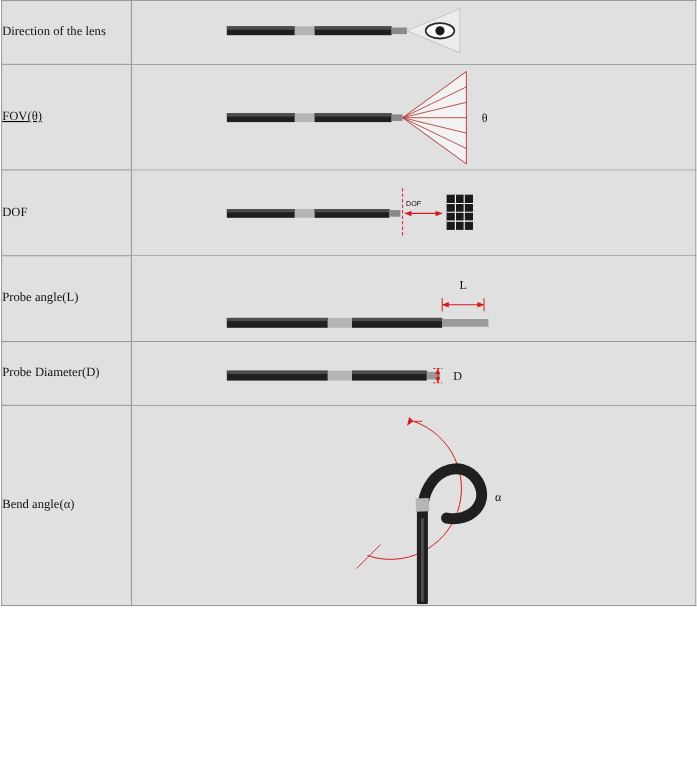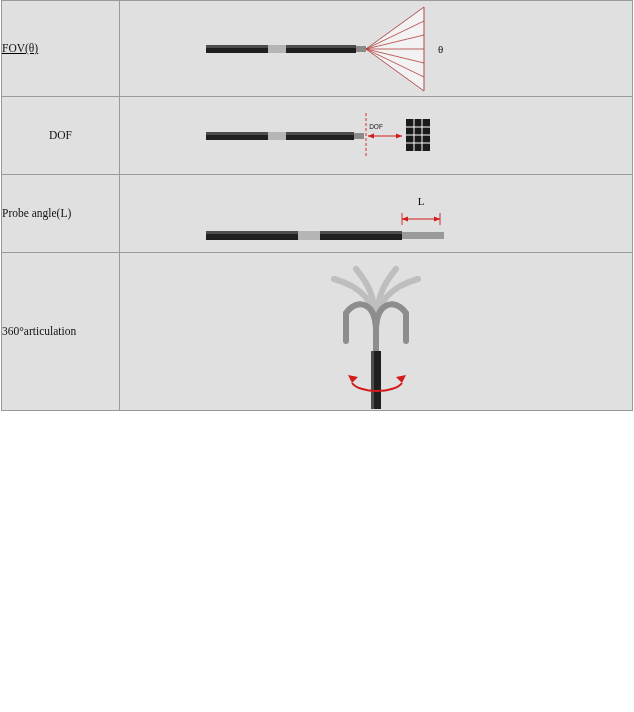--- a/index.html
+++ b/index.html
@@ -46,34 +46,55 @@
     position: relative;
     width: 100%;
     height: 100%;
   }
   svg.figure {
     display: block;
     margin: 0 auto;
   }
   .row-h1 { height: 58px; }
   .row-h2 { height: 96px; text-decoration: underline; }
-  .row-h3 { height: 78px; text-align: center; }
+  .row-h3 { height: 78px; }
   .row-h4 { height: 78px; }
   .row-h5 { height: 58px; }
   .row-h6 { height: 158px; }
   .row-h7 { height: 182px; }
 </style>
 </head>
 <body>
 
 <div id="page">
 
   <table class="spec-table">
     <tbody>
 
+      <tr class="row-h1">
+        <td class="label-cell">Direction of the lens</td>
+        <td class="figure-cell">
+          <div class="fig">
+            <svg class="figure" width="340" height="56" viewBox="0 0 340 56">
+
+              <rect x="0" y="22" width="62" height="8" fill="#1f1f1f"></rect>
+              <rect x="0" y="22" width="62" height="3" fill="#4d4d4d"></rect>
+              <rect x="62" y="22" width="18" height="8" fill="#b5b5b5"></rect>
+              <rect x="80" y="22" width="70" height="8" fill="#1f1f1f"></rect>
+              <rect x="80" y="22" width="70" height="3" fill="#4d4d4d"></rect>
+              <rect x="150" y="23" width="14" height="6" fill="#8a8a8a"></rect>
+
+              <path d="M164 26 L212 6 L212 46 Z" fill="#ececec" stroke="#c8c8c8" stroke-width="1"></path>
+
+              <ellipse cx="194" cy="26" rx="13" ry="7" fill="#ffffff" stroke="#2a2a2a" stroke-width="1.6"></ellipse>
+              <circle cx="194" cy="26" r="4.2" fill="#1a1a1a"></circle>
+            </svg>
+          </div>
+        </td>
+      </tr>
 
       <tr class="row-h2">
         <td class="label-cell">FOV(θ)</td>
         <td class="figure-cell">
           <div class="fig">
             <svg class="figure" width="340" height="92" viewBox="0 0 340 92">
               <rect x="0" y="42" width="62" height="8" fill="#1f1f1f"></rect>
               <rect x="0" y="42" width="62" height="3" fill="#4d4d4d"></rect>
               <rect x="62" y="42" width="18" height="8" fill="#b5b5b5"></rect>
               <rect x="80" y="42" width="70" height="8" fill="#1f1f1f"></rect>
@@ -145,46 +166,61 @@
               <rect x="0" y="54" width="92" height="3" fill="#4d4d4d"></rect>
               <rect x="92" y="54" width="22" height="9" fill="#b5b5b5"></rect>
               <rect x="114" y="54" width="82" height="9" fill="#1f1f1f"></rect>
               <rect x="114" y="54" width="82" height="3" fill="#4d4d4d"></rect>
               <rect x="196" y="55" width="42" height="7" fill="#9a9a9a"></rect>
             </svg>
           </div>
         </td>
       </tr>
 
-
-      <tr class="row-h6">
-        <td class="label-cell">360°articulation</td>
-        <td class="figure-cell">
-          <div class="fig">
-            <svg class="figure" width="340" height="154" viewBox="0 0 340 154">
-
-              <g fill="none" stroke="#b9b9b9" stroke-width="6" stroke-linecap="round" opacity="0.85">
-                <path d="M170 112 L170 72 C170 44 150 30 128 24"></path>
-                <path d="M170 112 L170 72 C170 44 190 30 212 24"></path>
-                <path d="M170 112 L170 72 C170 40 160 26 150 14"></path>
-                <path d="M170 112 L170 72 C170 40 180 26 190 14"></path>
-              </g>
-              <g fill="none" stroke="#8d8d8d" stroke-width="6" stroke-linecap="round">
-                <path d="M170 112 L170 76 C170 48 152 42 140 58 L140 86"></path>
-                <path d="M170 112 L170 76 C170 48 188 42 200 58 L200 86"></path>
-              </g>
-
-              <rect x="165" y="96" width="10" height="62" fill="#1f1f1f"></rect>
-              <rect x="165" y="96" width="3" height="62" fill="#4d4d4d"></rect>
-
-              <path d="M146 128 A26 11 0 0 0 196 128" fill="none" stroke="#d41a1a" stroke-width="2"></path>
-              <polygon points="146,128 142,120 152,122" fill="#d41a1a"></polygon>
-              <polygon points="196,128 200,120 190,122" fill="#d41a1a"></polygon>
-            </svg>
-          </div>
-        </td>
-      </tr>
-
+      <tr class="row-h5">
+        <td class="label-cell">Probe Diameter(D)</td>
+        <td class="figure-cell">
+          <div class="fig">
+            <svg class="figure" width="340" height="54" viewBox="0 0 340 54">
+              <rect x="0" y="24" width="92" height="9" fill="#1f1f1f"></rect>
+              <rect x="0" y="24" width="92" height="3" fill="#4d4d4d"></rect>
+              <rect x="92" y="24" width="22" height="9" fill="#b5b5b5"></rect>
+              <rect x="114" y="24" width="68" height="9" fill="#1f1f1f"></rect>
+              <rect x="114" y="24" width="68" height="3" fill="#4d4d4d"></rect>
+              <rect x="182" y="25" width="12" height="7" fill="#9a9a9a"></rect>
+
+              <line x1="188" y1="22" x2="196" y2="22" stroke="#d41a1a" stroke-width="0.9" stroke-dasharray="2,1.5"></line>
+              <line x1="188" y1="35" x2="196" y2="35" stroke="#d41a1a" stroke-width="0.9" stroke-dasharray="2,1.5"></line>
+              <line x1="192" y1="22" x2="192" y2="35" stroke="#d41a1a" stroke-width="0.9"></line>
+              <polygon points="192,22 189.8,27 194.2,27" fill="#d41a1a"></polygon>
+              <polygon points="192,35 189.8,30 194.2,30" fill="#d41a1a"></polygon>
+              <text x="206" y="32" font-family="Liberation Serif, serif" font-size="11" fill="#111111">D</text>
+            </svg>
+          </div>
+        </td>
+      </tr>
+
+
+      <tr class="row-h7">
+        <td class="label-cell">Bend angle(α)</td>
+        <td class="figure-cell">
+          <div class="fig">
+            <svg class="figure" width="340" height="178" viewBox="0 0 340 178">
+
+              <path d="M170 12 A64 64 0 1 1 128 134" fill="none" stroke="#d41a1a" stroke-width="0.9"></path>
+              <polygon points="170,12 164,16 166,8" fill="#d41a1a"></polygon>
+
+              <line x1="170" y1="12" x2="178" y2="12" stroke="#d41a1a" stroke-width="0.8"></line>
+              <line x1="118" y1="146" x2="140" y2="124" stroke="#d41a1a" stroke-width="0.8"></line>
+              <text x="244" y="84" font-family="Liberation Serif, serif" font-size="11" fill="#111111">α</text>
+
+              <path d="M178 176 L178 96 C178 56 214 44 228 66 C240 86 222 104 200 100" fill="none" stroke="#1f1f1f" stroke-width="10" stroke-linecap="round"></path>
+              <path d="M178 176 L178 100" fill="none" stroke="#4d4d4d" stroke-width="2.5"></path>
+              <rect x="172" y="82" width="12" height="12" fill="#b5b5b5" transform="rotate(-2 178 88)"></rect>
+            </svg>
+          </div>
+        </td>
+      </tr>
 
     </tbody>
   </table>
 
 </div>
 
 </body></html>

